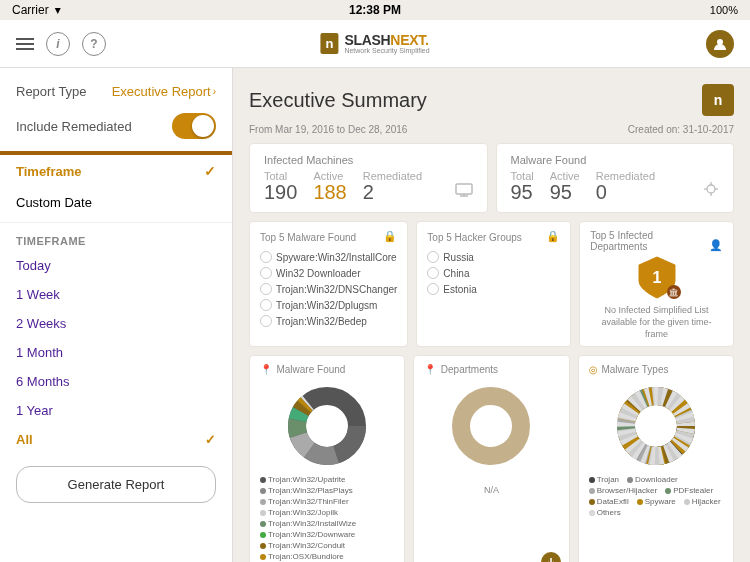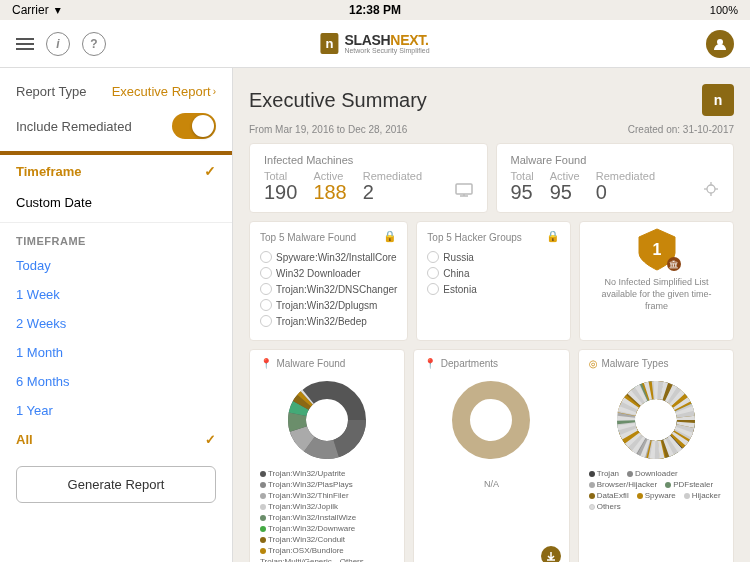--- a/index.html
+++ b/index.html
@@ -36,29 +36,29 @@
     .report-type-row { display: flex; align-items: center; justify-content: space-between; padding: 4px 16px 8px; }
     .report-type-label { font-size: 13px; color: #555; font-weight: 500; }
     .report-type-value { color: #c8860a; font-size: 13px; font-weight: 500; display: flex; align-items: center; gap: 2px; }
     .include-row { display: flex; align-items: center; justify-content: space-between; padding: 6px 16px 12px; border-bottom: 4px solid #a16207; }
     .include-label { font-size: 13px; color: #555; font-weight: 500; }
     .toggle { width: 44px; height: 26px; background: #c8860a; border-radius: 13px; position: relative; cursor: pointer; }
     .toggle-knob { width: 22px; height: 22px; background: white; border-radius: 11px; position: absolute; top: 2px; right: 2px; box-shadow: 0 1px 3px rgba(0,0,0,0.3); }
     .sidebar-item { display: flex; align-items: center; justify-content: space-between; padding: 8px 16px; cursor: pointer; }
     .sidebar-item.active { color: #c8860a; font-weight: 600; }
     .sidebar-section-label { font-size: 11px; color: #888; font-weight: 600; letter-spacing: 0.5px; padding: 8px 16px 4px; text-transform: uppercase; }
-    .timeframe-item { padding: 7px 16px; cursor: pointer; color: #3b82f6; font-size: 13px; }
+    .timeframe-item { padding: 7px 16px; cursor: pointer; color: #4c1d95; font-size: 13px; }
     .timeframe-item.active { color: #c8860a; font-weight: 600; display: flex; justify-content: space-between; align-items: center; }
     .check-icon { color: #c8860a; font-size: 14px; }
 
     .generate-btn {
       margin: 12px 16px;
       padding: 10px;
       border: 1.5px solid #bbb;
-      border-radius: 6px;
+      border-radius: 14px;
       background: white;
       color: #333;
       font-size: 13px;
       cursor: pointer;
       text-align: center;
       width: calc(100% - 32px);
     }
 
     
     .main-content {
@@ -301,20 +301,24 @@
           <div class="top5-item">
             <div class="top5-dot"></div>
             <span>China</span>
           </div>
           <div class="top5-item">
             <div class="top5-dot"></div>
             <span>Estonia</span>
           </div>
         </div>
         <div class="top5-card">
+          <div class="top5-title">
+            <span>Top 5 Infected Departments</span>
+            <span style="color:#bbb; font-size:11px;">👤</span>
+          </div>
           <div class="no-list-msg">
             <div style="position:relative; width:48px; height:48px; display:flex; align-items:center; justify-content:center;">
               <svg width="40" height="44" viewBox="0 0 40 44">
                 <path d="M20 2 L38 10 L38 26 C38 35 20 43 20 43 C20 43 2 35 2 26 L2 10 Z" fill="#c8860a" stroke="#c8860a"></path>
                 <text x="20" y="28" text-anchor="middle" fill="white" font-size="16" font-weight="bold">1</text>
               </svg>
               <div style="position:absolute; bottom:0; right:0; width:14px; height:14px; background:#8B4513; border-radius:50%; display:flex; align-items:center; justify-content:center;">
                 <span style="color:white; font-size:8px;">🏛</span>
               </div>
             </div>

